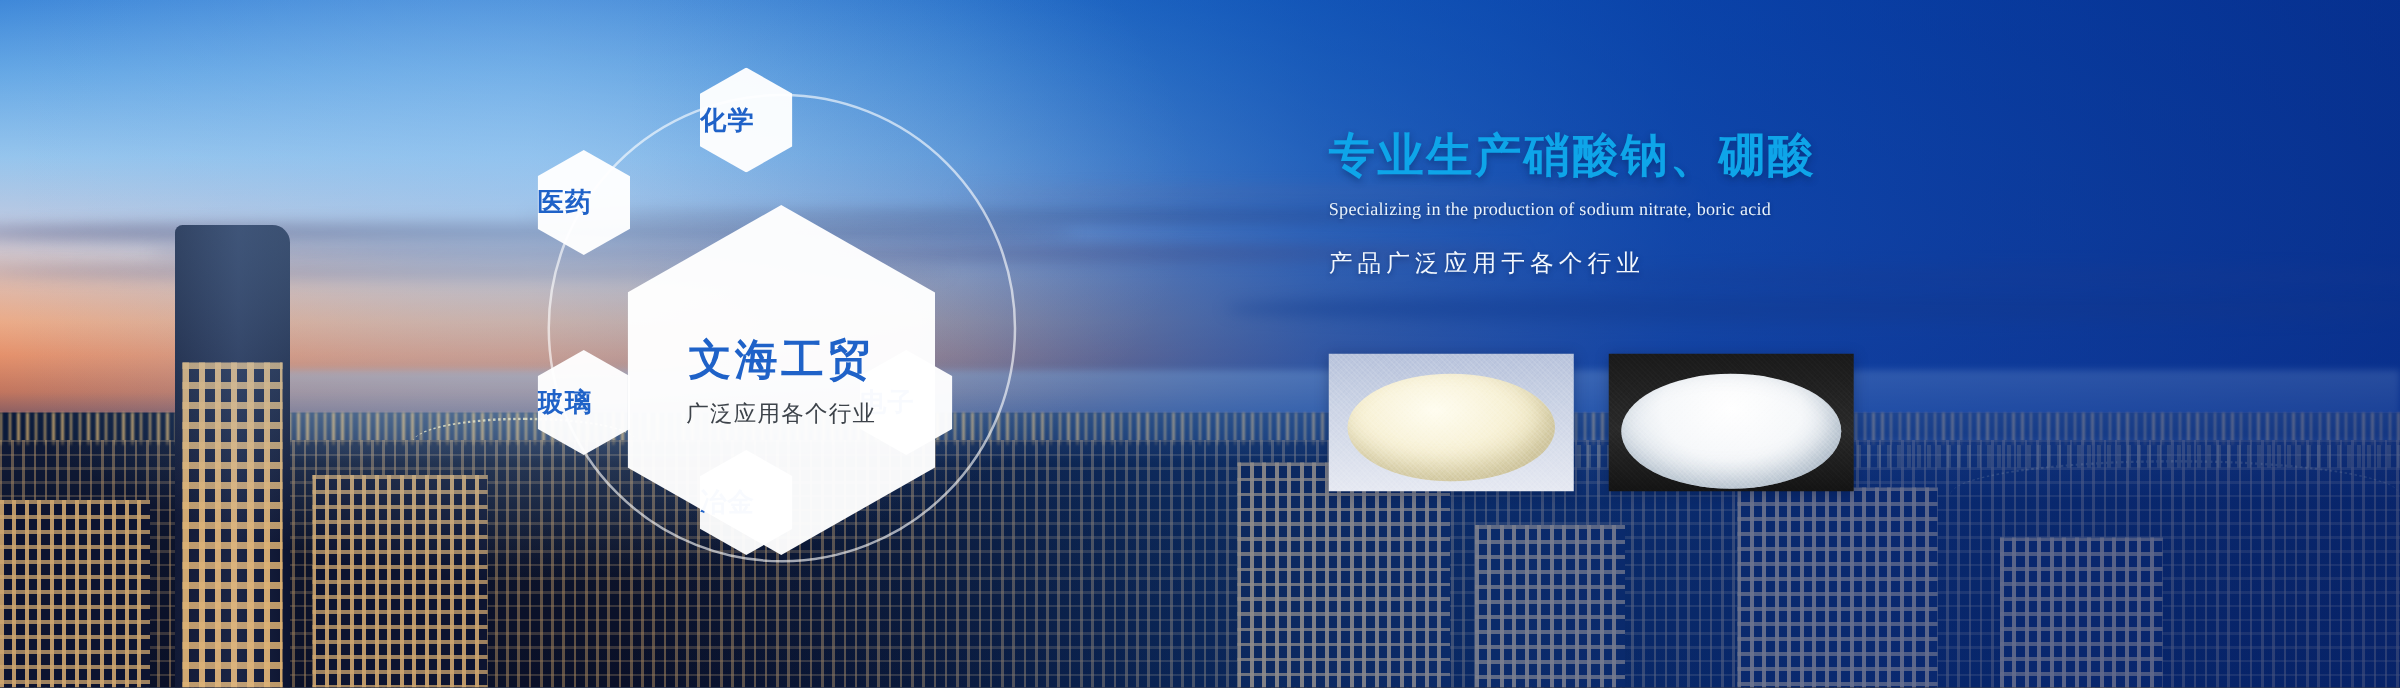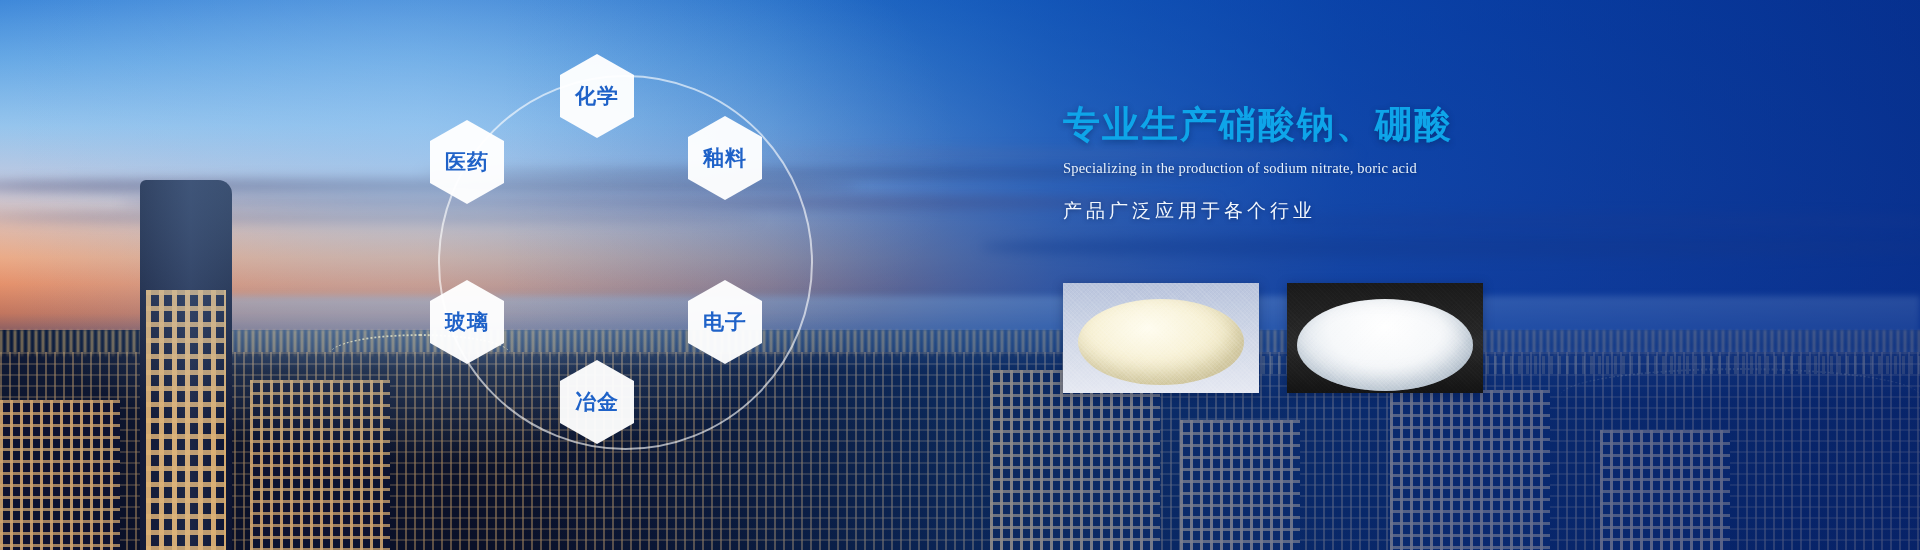--- a/index.html
+++ b/index.html
@@ -137,21 +137,21 @@
   
   .hexgroup{ position:absolute; left:420px; top:20px; width:520px; height:500px; }
   .ring{
     position:absolute; left:18px; top:55px; width:375px; height:375px;
     border:2px solid rgba(255,255,255,0.62); border-radius:50%;
   }
   .hex{
     position:absolute;
     clip-path:polygon(50% 0%,100% 25%,100% 75%,50% 100%,0% 75%,0% 25%);
     background:rgba(255,255,255,0.96);
-    display:flex; align-items:center; justify-content:center;
+    display:flex; align-items:center; 
     box-shadow:0 2px 10px rgba(20,50,100,0.18);
   }
   .hex span{
     color:#1f62c8; font-weight:bold; letter-spacing:1px;
     font-family:"DejaVu Sans","Liberation Sans",sans-serif;
   }
   .hex-sm{ width:74px; height:84px; }
   .hex-sm span{ font-size:21px; }
 
   .hx-chem   { left:140px; top:34px; }
@@ -266,36 +266,37 @@
     <div class="leftglow"></div>
     <div class="bluewash"></div>
   </div>
 
   <div class="hexgroup">
     <div class="ring"></div>
 
     <div class="hex hex-sm hx-chem">
       <span>化学</span>
     </div>
-    <div class="hex hex-sm hx-glaze">
-      <span>釉料</span>
-    </div>
     <div class="hex hex-sm hx-elec">
       <span>电子</span>
     </div>
     <div class="hex hex-sm hx-metal">
       <span>冶金</span>
     </div>
     <div class="hex hex-sm hx-glass">
       <span>玻璃</span>
     </div>
     <div class="hex hex-sm hx-pharm">
       <span>医药</span>
     </div>
 
+    <div class="hex-center">
+      <div class="ct">文海工贸</div>
+      <div class="cs">广泛应用各个行业</div>
+    </div>
   </div>
 
   <div class="copy">
     <div class="headline">专业生产硝酸钠、硼酸</div>
     <div class="subline">Specializing in the production of sodium nitrate, boric acid</div>
     <div class="tagline">产品广泛应用于各个行业</div>
   </div>
 
   <div class="shots">
     <div class="shot shot-a">

